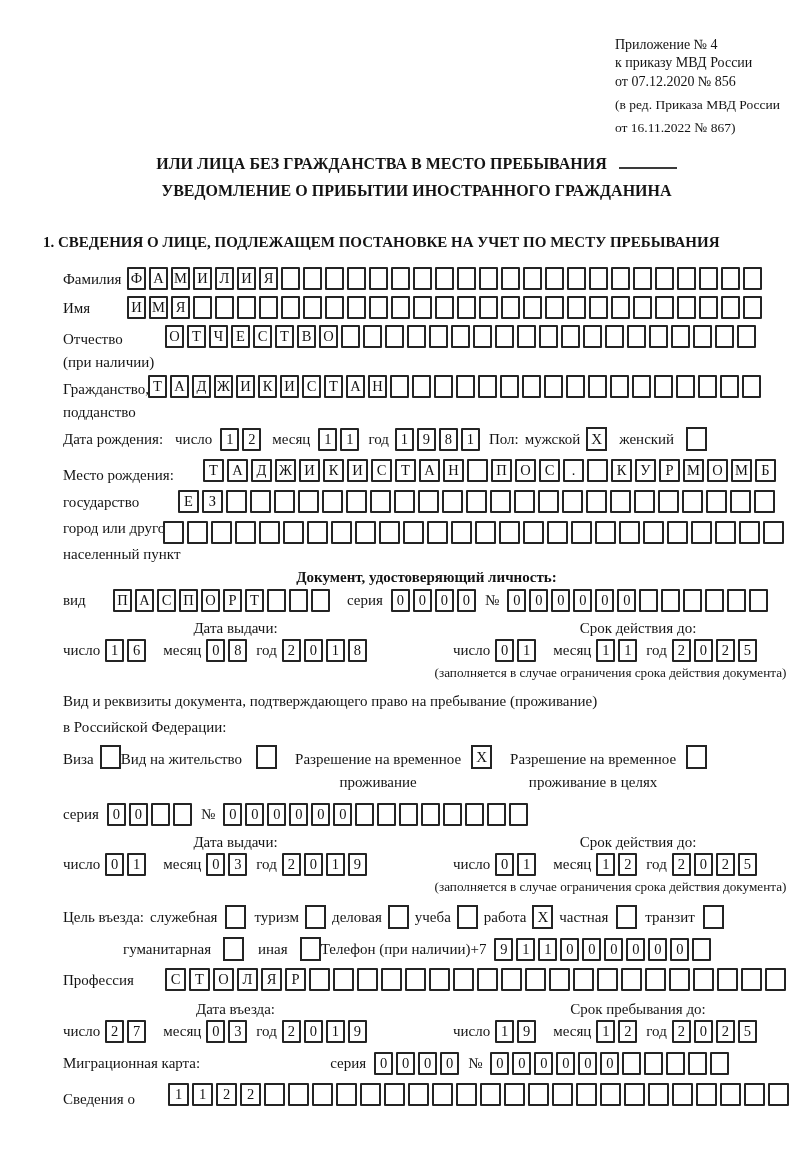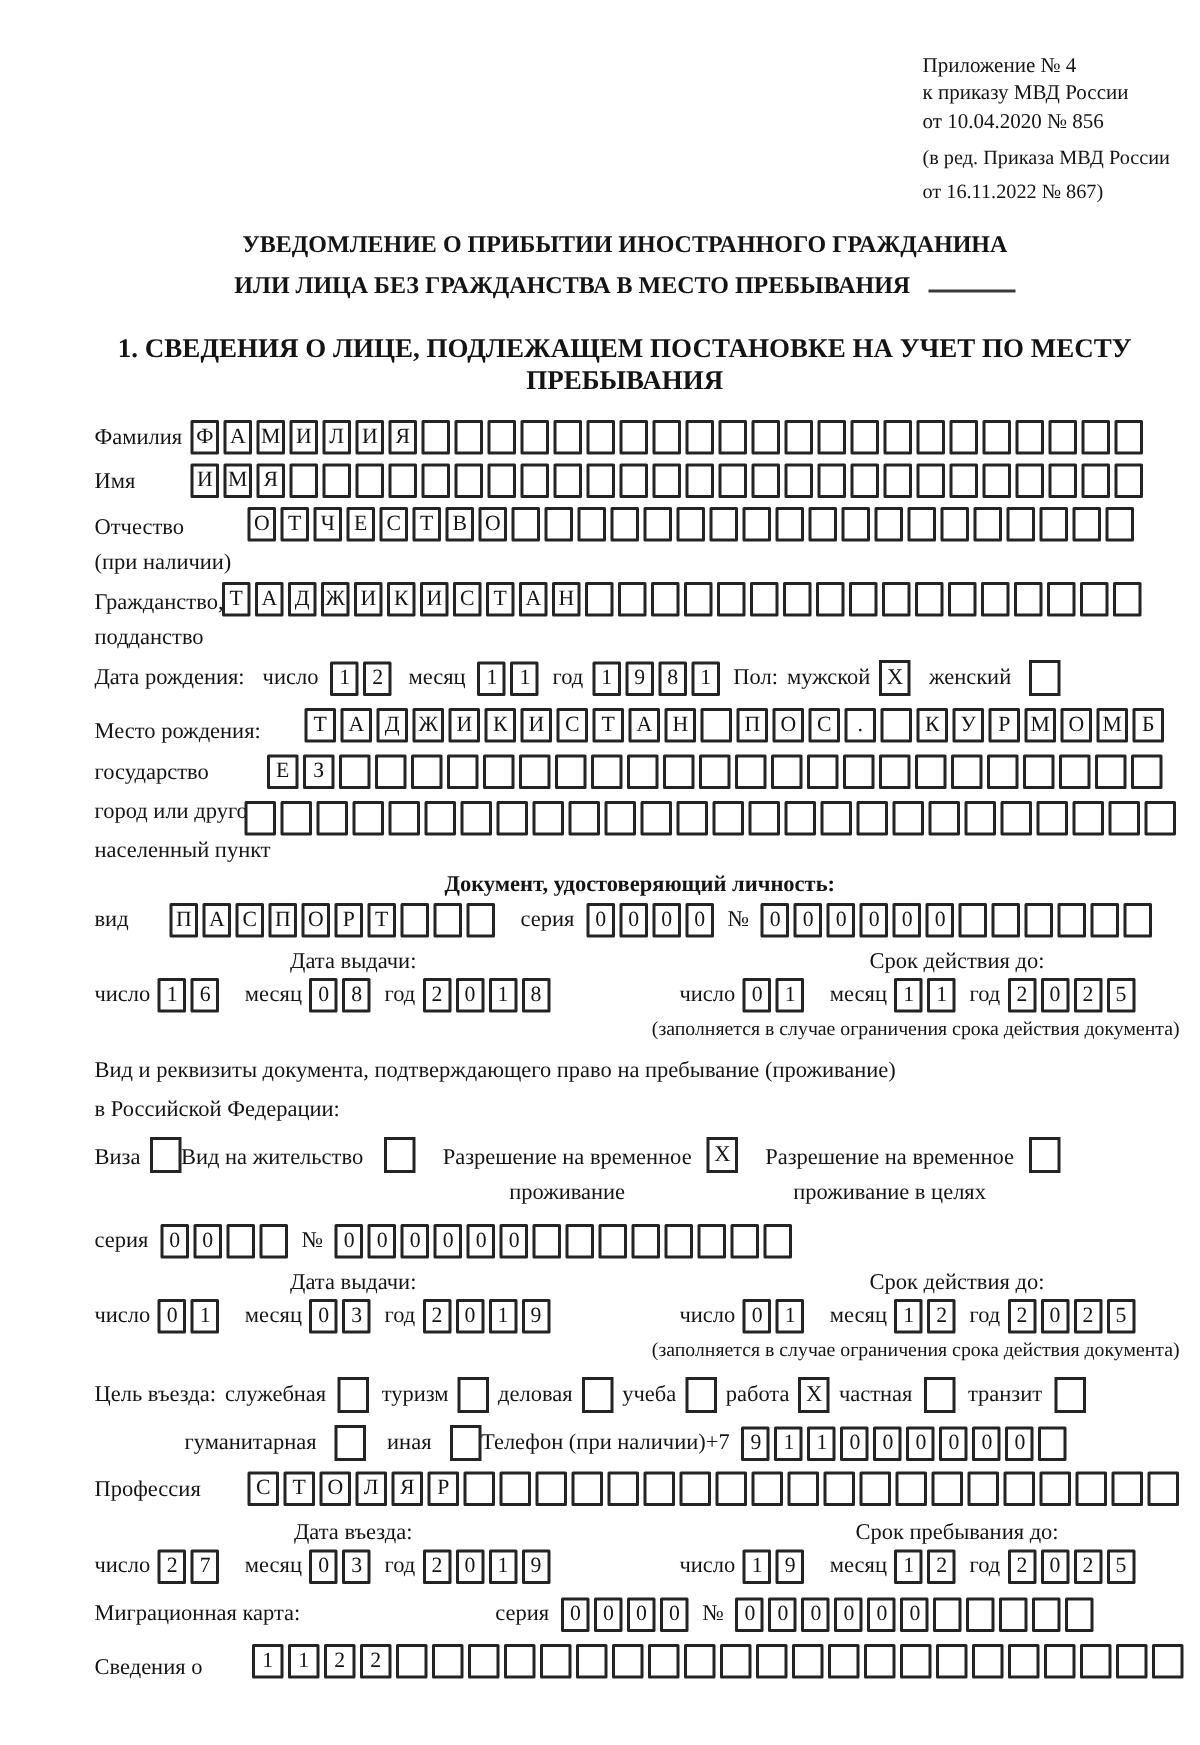--- a/index.html
+++ b/index.html
@@ -7,21 +7,21 @@
   body{height:1163px;overflow:hidden;color:#141414;font-family:"Liberation Serif",serif;font-size:15px;}
   .page{width:800px;height:1093px;padding:36px 10px 0 63px;position:relative}
 
   
   .annex{margin-left:552px;font-size:14px;line-height:1.32}
   .annex .sub{margin-top:5px;font-size:13.5px}
   .forma{text-align:right;margin:18px 32px 0 0;font-weight:bold;font-size:16px;letter-spacing:.4px}
 
   .title{text-align:center;font-weight:bold;font-size:16px;margin-top:13px;line-height:1.7;margin-left:-20px}
   .uline{display:inline-block;width:58px;border-bottom:2.5px solid #3a3a3a;margin-left:12px}
-  .sect{font-weight:bold;font-size:18px;margin-top:18px;text-align:center;margin-left:-20px}
+  .sect{font-weight:bold;font-size:15px;margin-top:30px;text-align:left;margin-left:-20px}
 
   
   .boxes{display:inline-flex;flex:none}
   .cell{width:19px;height:23px;border:2px solid #242424;border-radius:1px;display:inline-flex;align-items:center;justify-content:center;font-size:14.5px;flex:none;margin-right:3px;background:#fff}
   .wide .cell{width:21px}
   .cellbox{width:21px;height:24px;border:2px solid #242424;display:inline-flex;align-items:center;justify-content:center;font-size:15px;flex:none;background:#fff}
 
   .row{display:flex;align-items:flex-start;margin-top:6px}
   .lbl{flex:none;padding-top:4px}
   .w64{width:64px}.w102{width:102px}.w85{width:85px}
@@ -53,28 +53,28 @@
   .mrow .brows>div{margin-bottom:8px;display:flex}
 </style>
 </head>
 <body>
 
 <div class="page">
 
   <div class="annex">
     <div>Приложение № 4</div>
     <div>к приказу МВД России</div>
-    <div>от 10.04.2020 № 856</div>
+    <div>от 07.12.2020 № 856</div>
     <div class="sub">(в ред. Приказа МВД России</div>
     <div class="sub">от 16.11.2022 № 867)</div>
   </div>
 
   <div class="title">
+    <div><span>ИЛИ ЛИЦА БЕЗ ГРАЖДАНСТВА В МЕСТО ПРЕБЫВАНИЯ</span><span class="uline"></span></div>
     <div>УВЕДОМЛЕНИЕ О ПРИБЫТИИ ИНОСТРАННОГО ГРАЖДАНИНА</div>
-    <div><span>ИЛИ ЛИЦА БЕЗ ГРАЖДАНСТВА В МЕСТО ПРЕБЫВАНИЯ</span><span class="uline"></span></div>
   </div>
 
   <div class="sect">1. СВЕДЕНИЯ О ЛИЦЕ, ПОДЛЕЖАЩЕМ ПОСТАНОВКЕ НА УЧЕТ ПО МЕСТУ ПРЕБЫВАНИЯ</div>
 
   <div class="row" style="margin-top:16px">
     <span class="lbl w64">Фамилия</span>
     <span class="boxes">
         <span class="cell">Ф</span>
         <span class="cell">А</span>
         <span class="cell">М</span>

